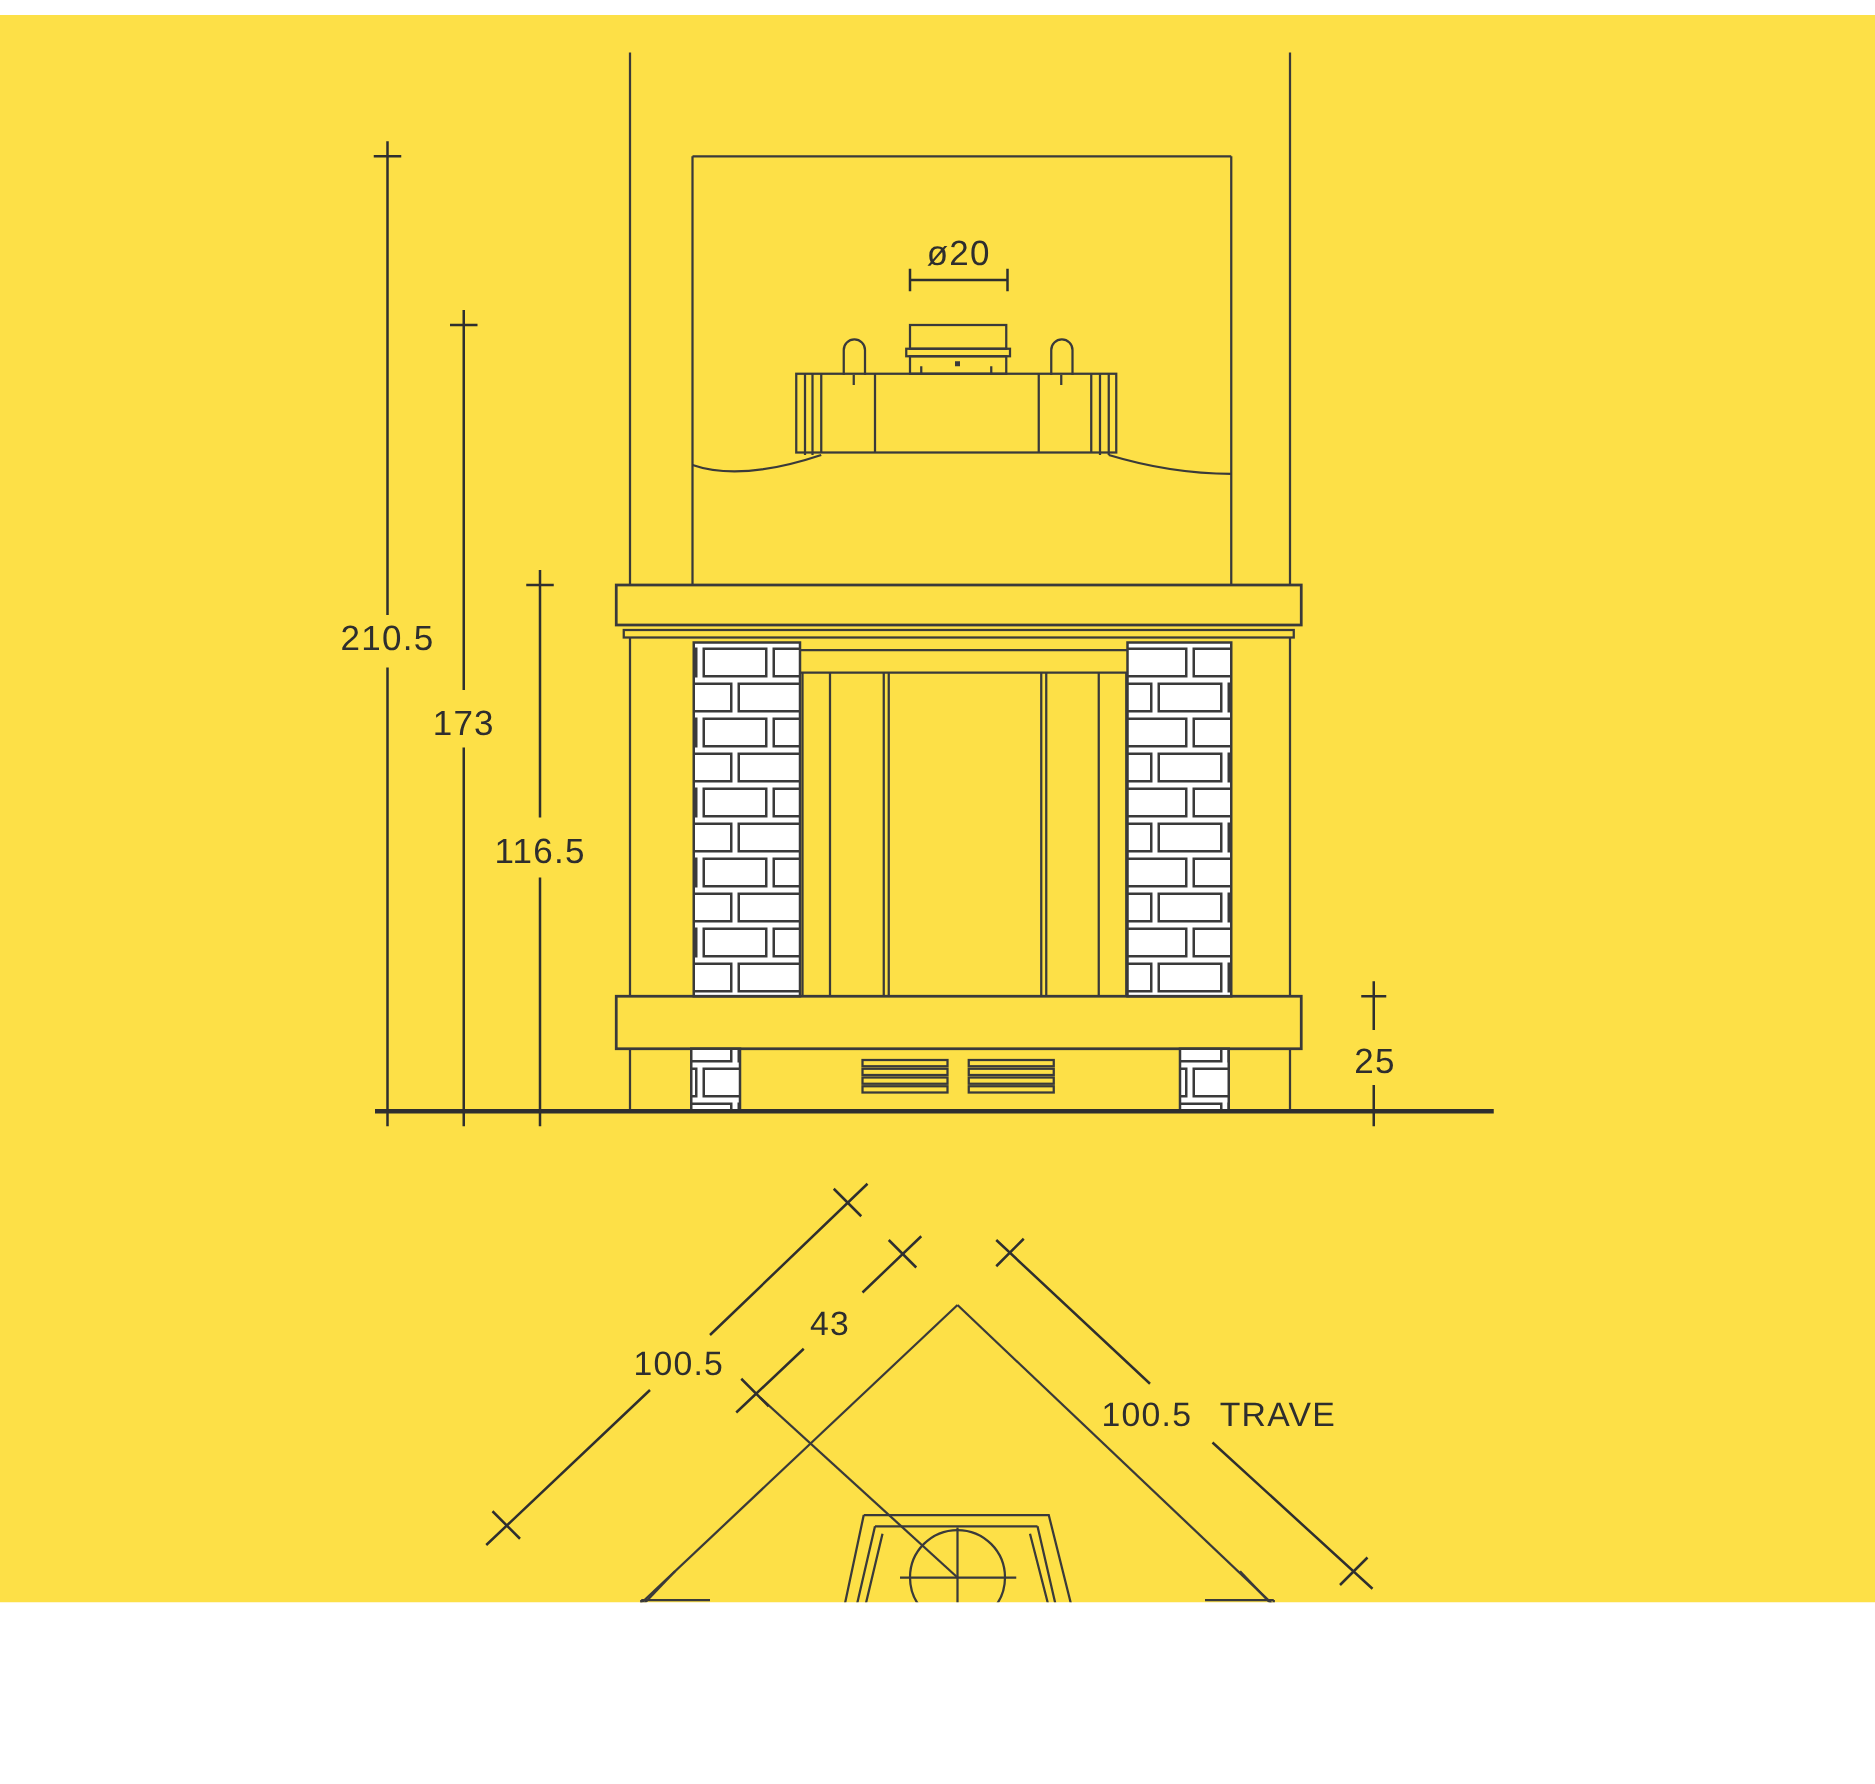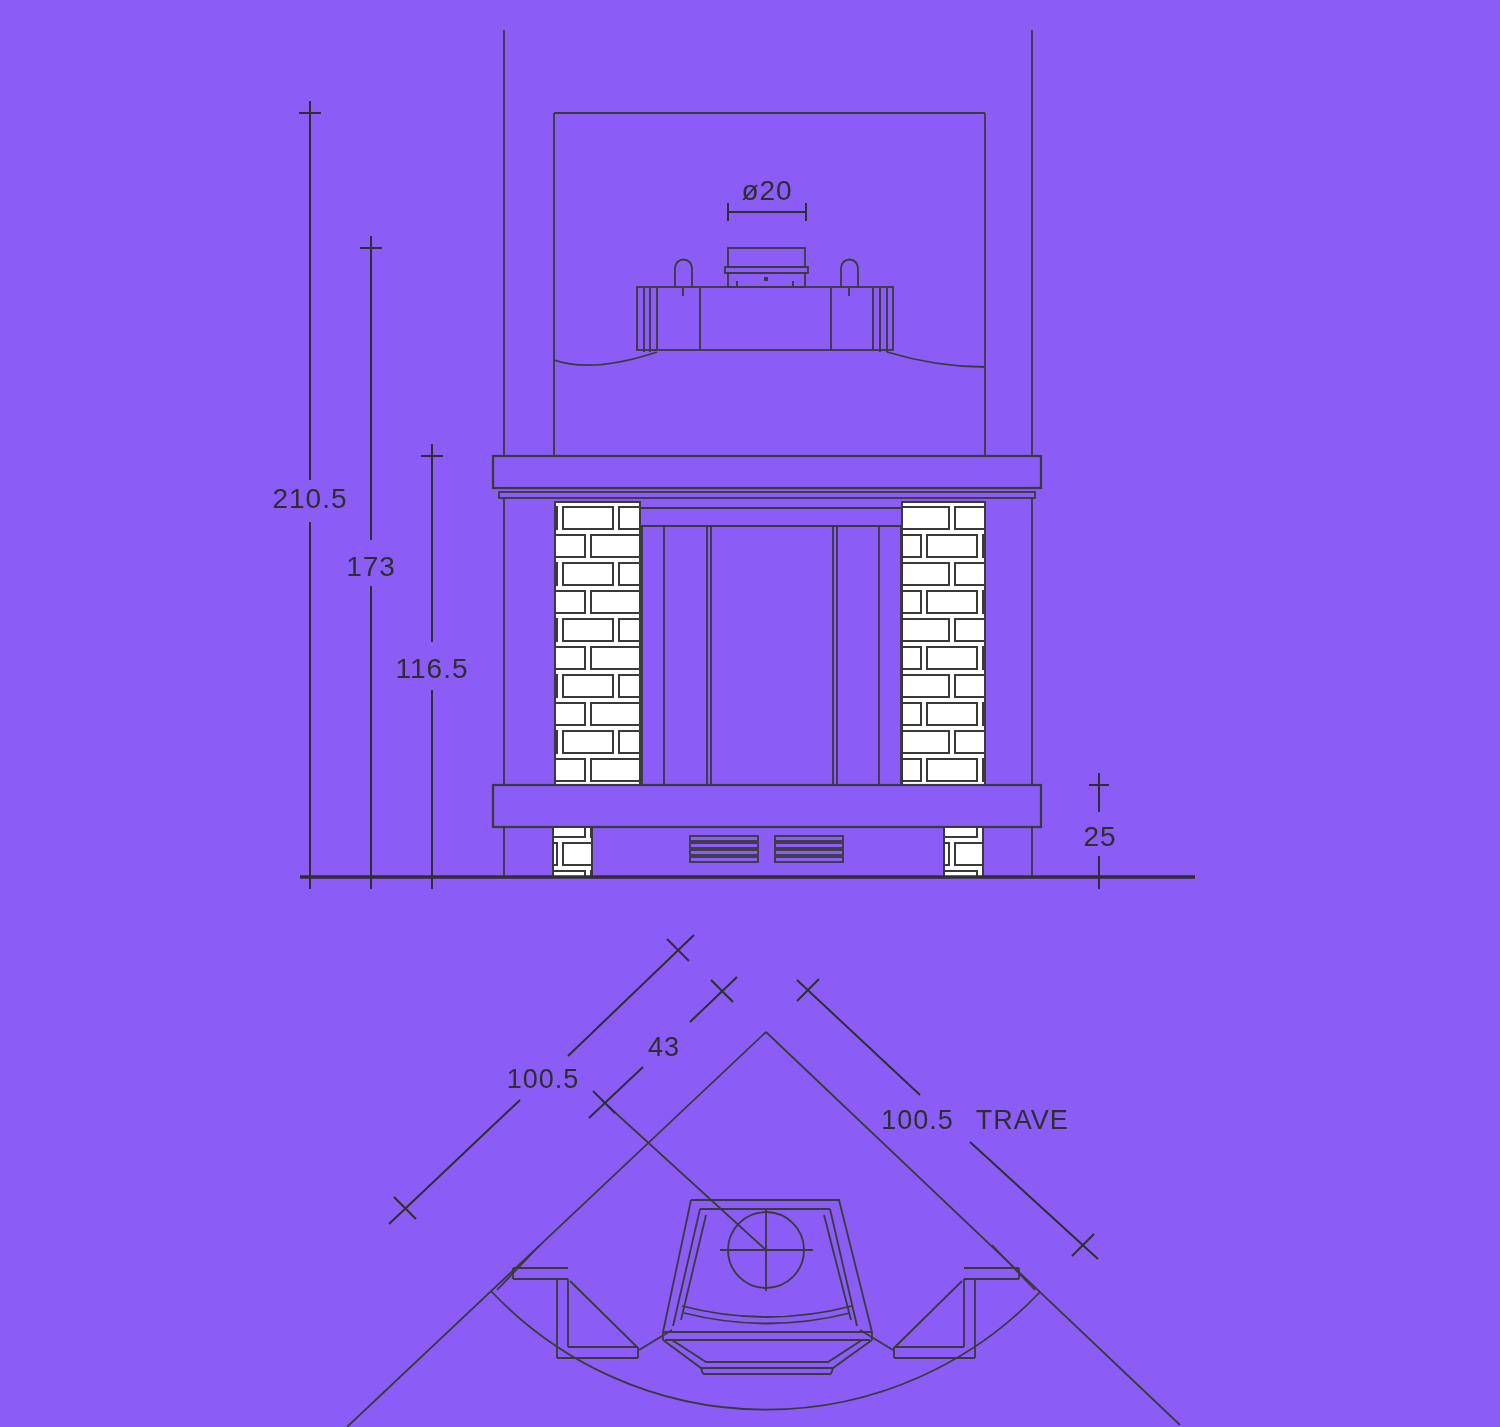--- a/index.html
+++ b/index.html
@@ -1,21 +1,22 @@
 <!DOCTYPE html>
 <html><head>
 <meta charset="utf-8">
 <style>
   html,body{margin:0;padding:0;background:#ffffff;}
   .sheet{
     position:relative;
-    width:1500px;height:1427px;
-    background:#8b5cf6;
+    width:1500px;height:1270px;
+    background:#fde047;
     font-family:"Liberation Sans", sans-serif;
     overflow:hidden;
+    margin-top:12px;
   }
   svg{position:absolute;left:0;top:0;}
   .ln{stroke:#3a3a3a;stroke-width:1.8;fill:none;stroke-linecap:butt;}
   .ln2{stroke:#3a3a3a;stroke-width:2.2;fill:none;}
   .thick{stroke:#2f2f2f;stroke-width:3.6;fill:none;}
   .dim{stroke:#2f2f2f;stroke-width:2;fill:none;}
   .lbl{fill:#2e2e2e;font-size:28px;letter-spacing:1px;}
   .lblp{fill:#2e2e2e;font-size:27px;letter-spacing:1px;}
   .trave{word-spacing:14px;}
 </style>

